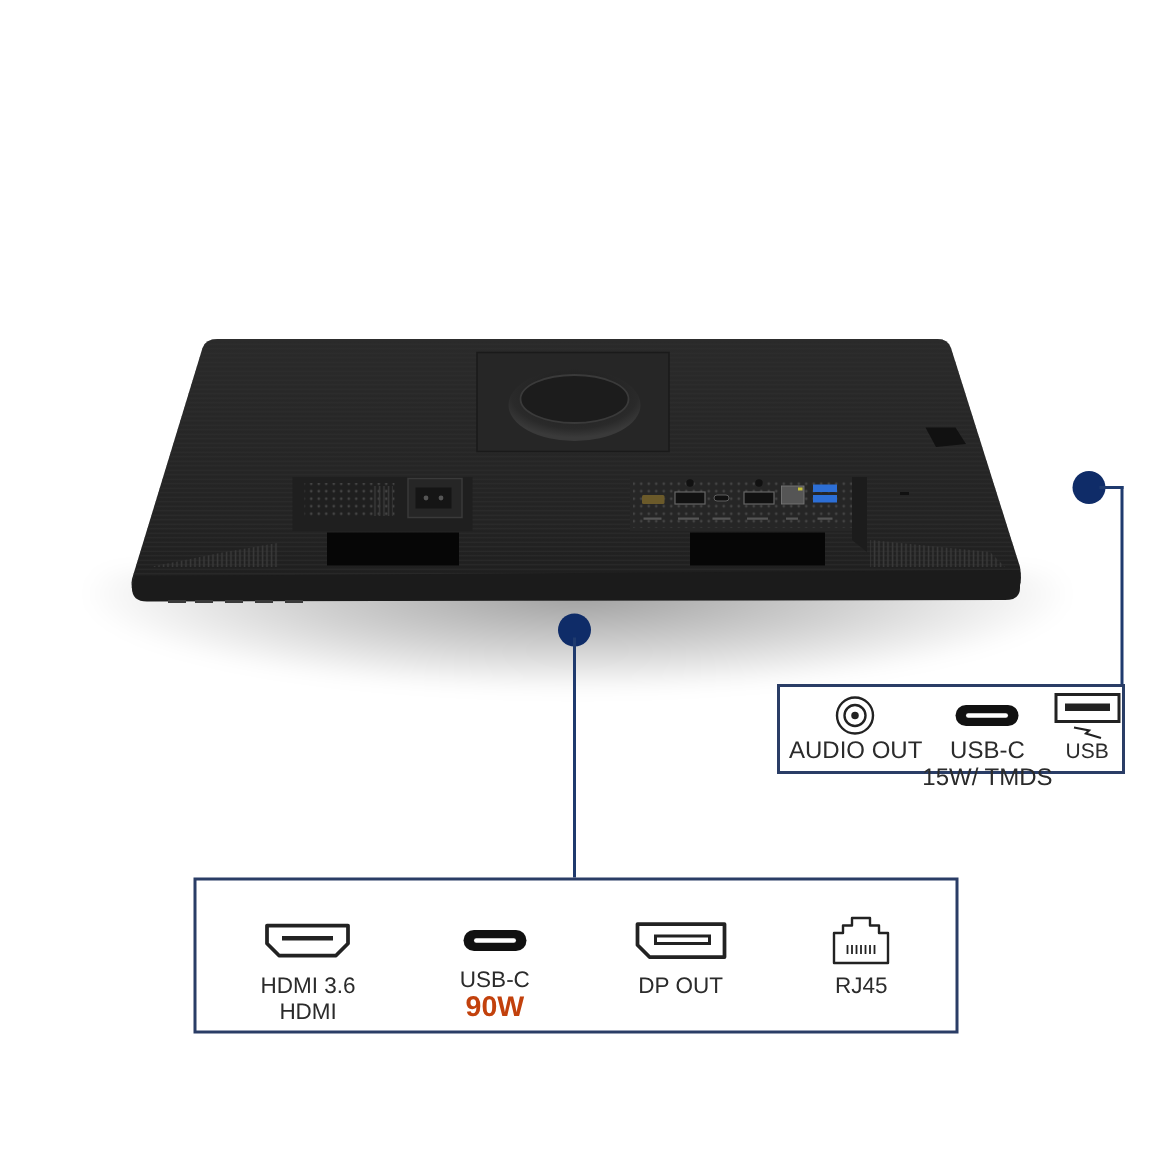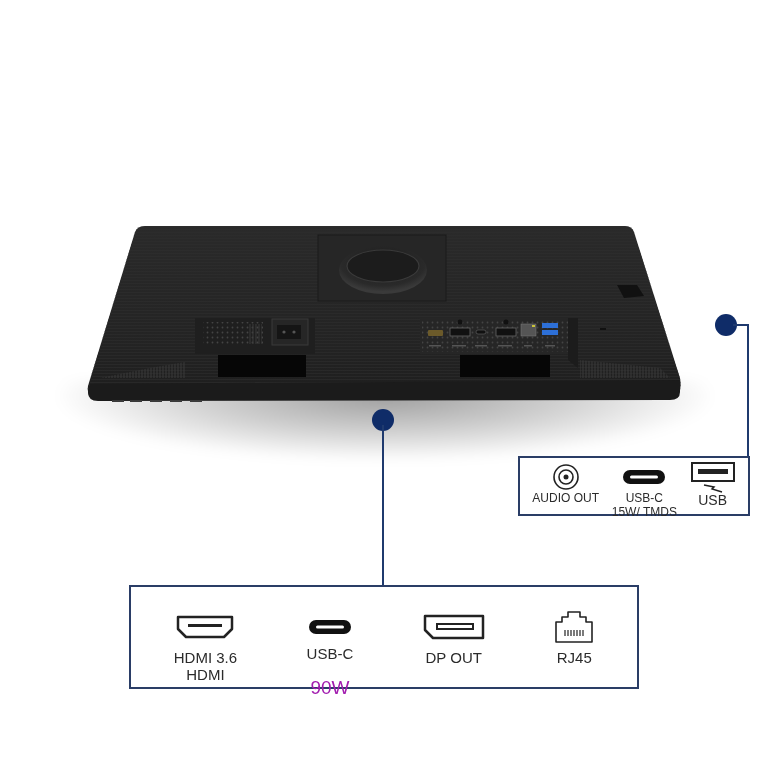--- a/index.html
+++ b/index.html
@@ -29,23 +29,23 @@
       display: flex; align-items: flex-start; justify-content: space-around;
     }
     .box-side { left: 518px; top: 456px; width: 232px; height: 60px; padding: 4px 6px 0 6px; }
     .box-main { left: 129px; top: 585px; width: 510px; height: 104px; padding: 24px 8px 0 8px; }
 
     .port { display: flex; flex-direction: column; align-items: center; }
     .port .icon { display: flex; align-items: center; justify-content: center; }
     .port .label {
       text-align: center; color: #2b2b2b; line-height: 1.15; white-space: nowrap;
     }
-    .box-side .port .label { font-size: 12px; }
+    .box-side .port .label { font-size: 16px; }
     .box-main .port .label { font-size: 15px; margin-top: 6px; }
-    .label .bold { font-weight: normal; font-size: 19px; color: #a21caf; display: block; line-height: 1; margin-top: 16px; }
+    .label .bold { font-weight: bold; font-size: 19px; color: #c2410c; display: block; line-height: 1; }
     .box-side .icon { height: 30px; }
     .box-main .icon { height: 32px; }
   </style>
 </head>
 <body>
 
 <div class="stage">
 
   <div class="shadow"></div>
 

